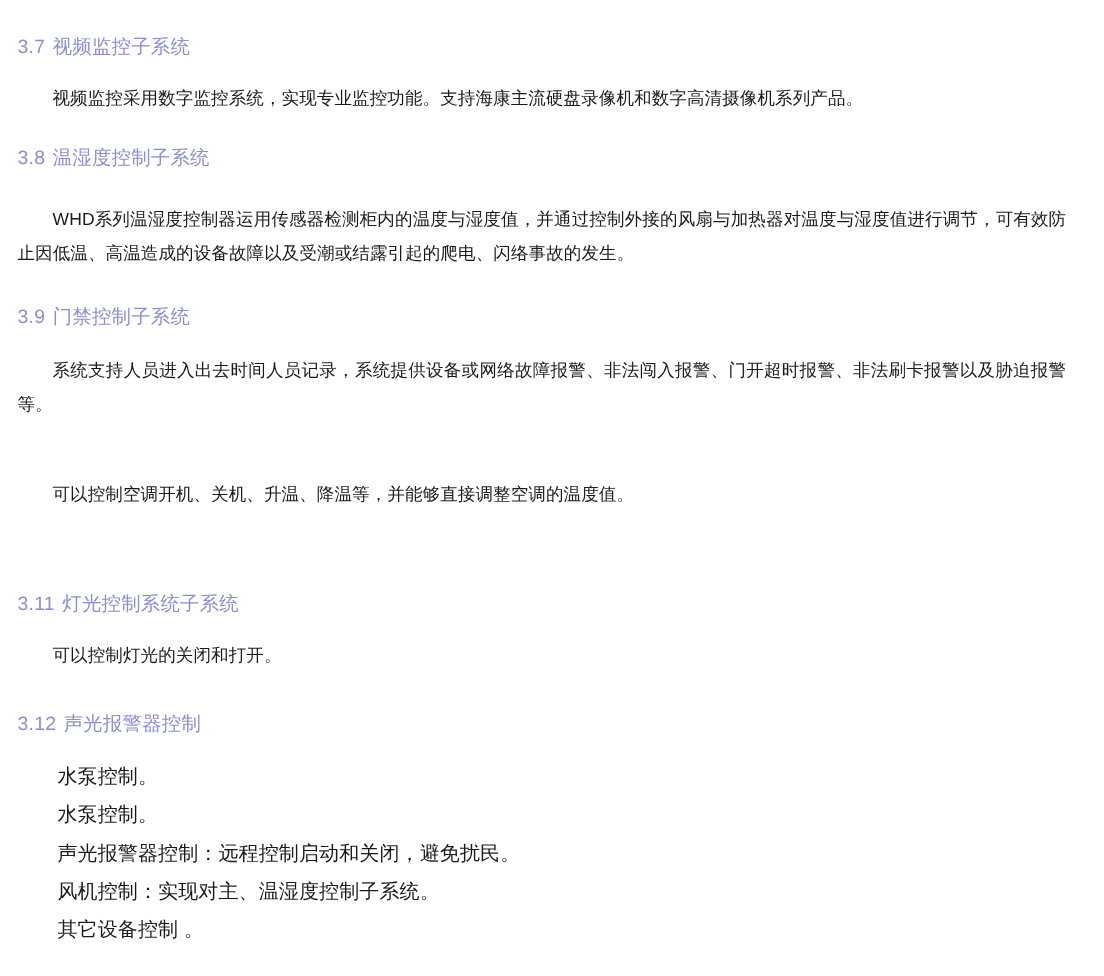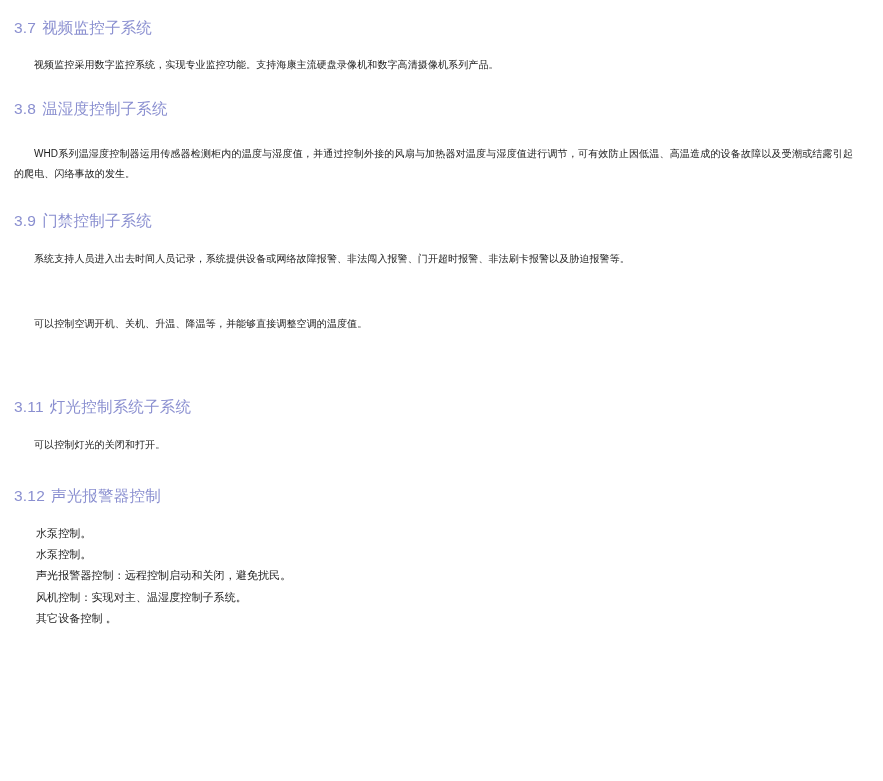--- a/index.html
+++ b/index.html
@@ -12,48 +12,48 @@
     height: 781px;
     font-family: "Liberation Sans", sans-serif;
     color: #222222;
     overflow: hidden;
   }
   .page {
     position: relative;
     width: 883px;
     height: 781px;
     box-sizing: border-box;
-    padding: 16px 30px 0 14px;
+    padding: 26px 30px 0 14px;
   }
   .section {
     margin: 0;
   }
   h2.heading {
     font-size: 15.5px;
     font-weight: normal;
     color: #8a8fd0;
     margin: 0;
     padding: 0;
     line-height: 1.5;
     letter-spacing: 0.2px;
   }
   h2.heading .num {
     margin-right: 6px;
   }
   p.para {
-    font-size: 10px;
+    font-size: 14px;
     line-height: 1.95;
     color: #1a1a1a;
     margin: 0;
     text-indent: 2em;
     text-align: justify;
     letter-spacing: 0.1px;
   }
   .list-line {
-    font-size: 11px;
+    font-size: 16px;
     line-height: 1.92;
     color: #1a1a1a;
     margin: 0;
     text-indent: 2em;
     letter-spacing: 0.1px;
   }
   .sp-1 { height: 16px; }
   .sp-2 { height: 22px; }
   .sp-3 { height: 24px; }
   .sp-5 { height: 26px; }

